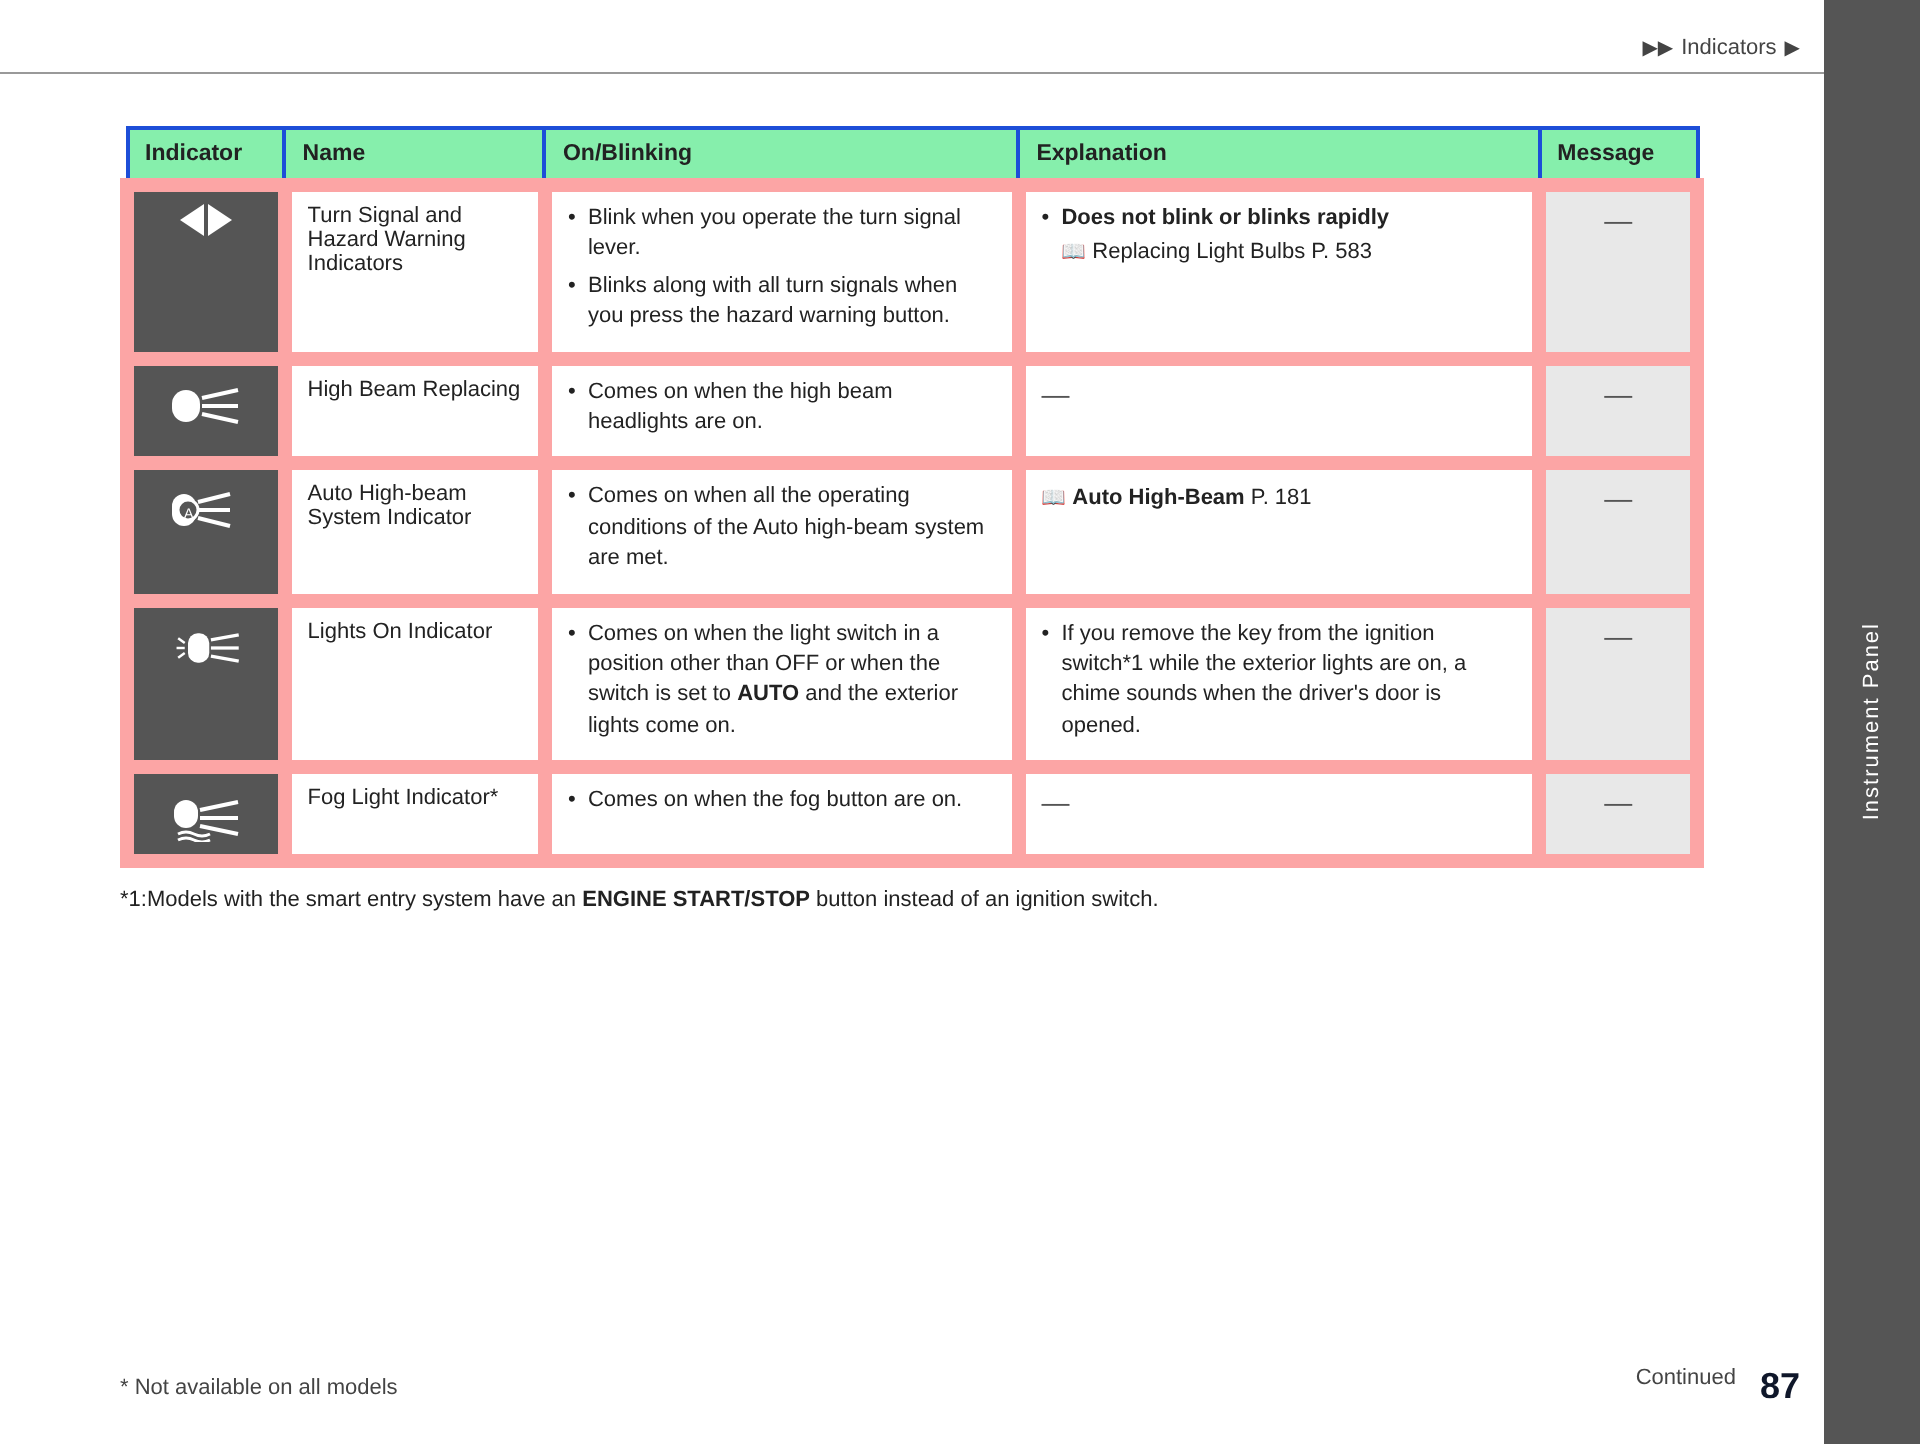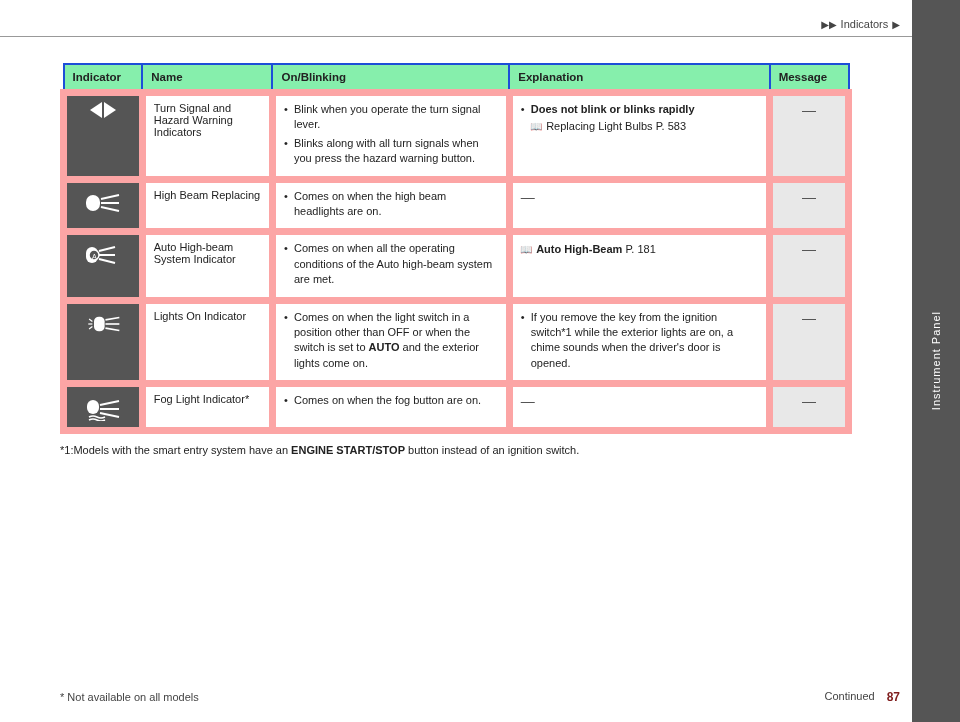--- a/index.html
+++ b/index.html
@@ -157,23 +157,23 @@
       left: 60px;
       right: 60px;
       display: flex;
       justify-content: space-between;
       align-items: center;
       font-size: 11px;
       color: #444;
       margin-top: 48px;
     }
     .page-number {
-      font-size: 12px;
+      font-size: 18px;
       font-weight: bold;
-      color: #7f1d1d;
+      color: #0f172a;
     }
 
     
     .icon-turn-signal {
       display: flex;
       align-items: center;
       justify-content: center;
       gap: 2px;
     }
     .arrow-left, .arrow-right {

